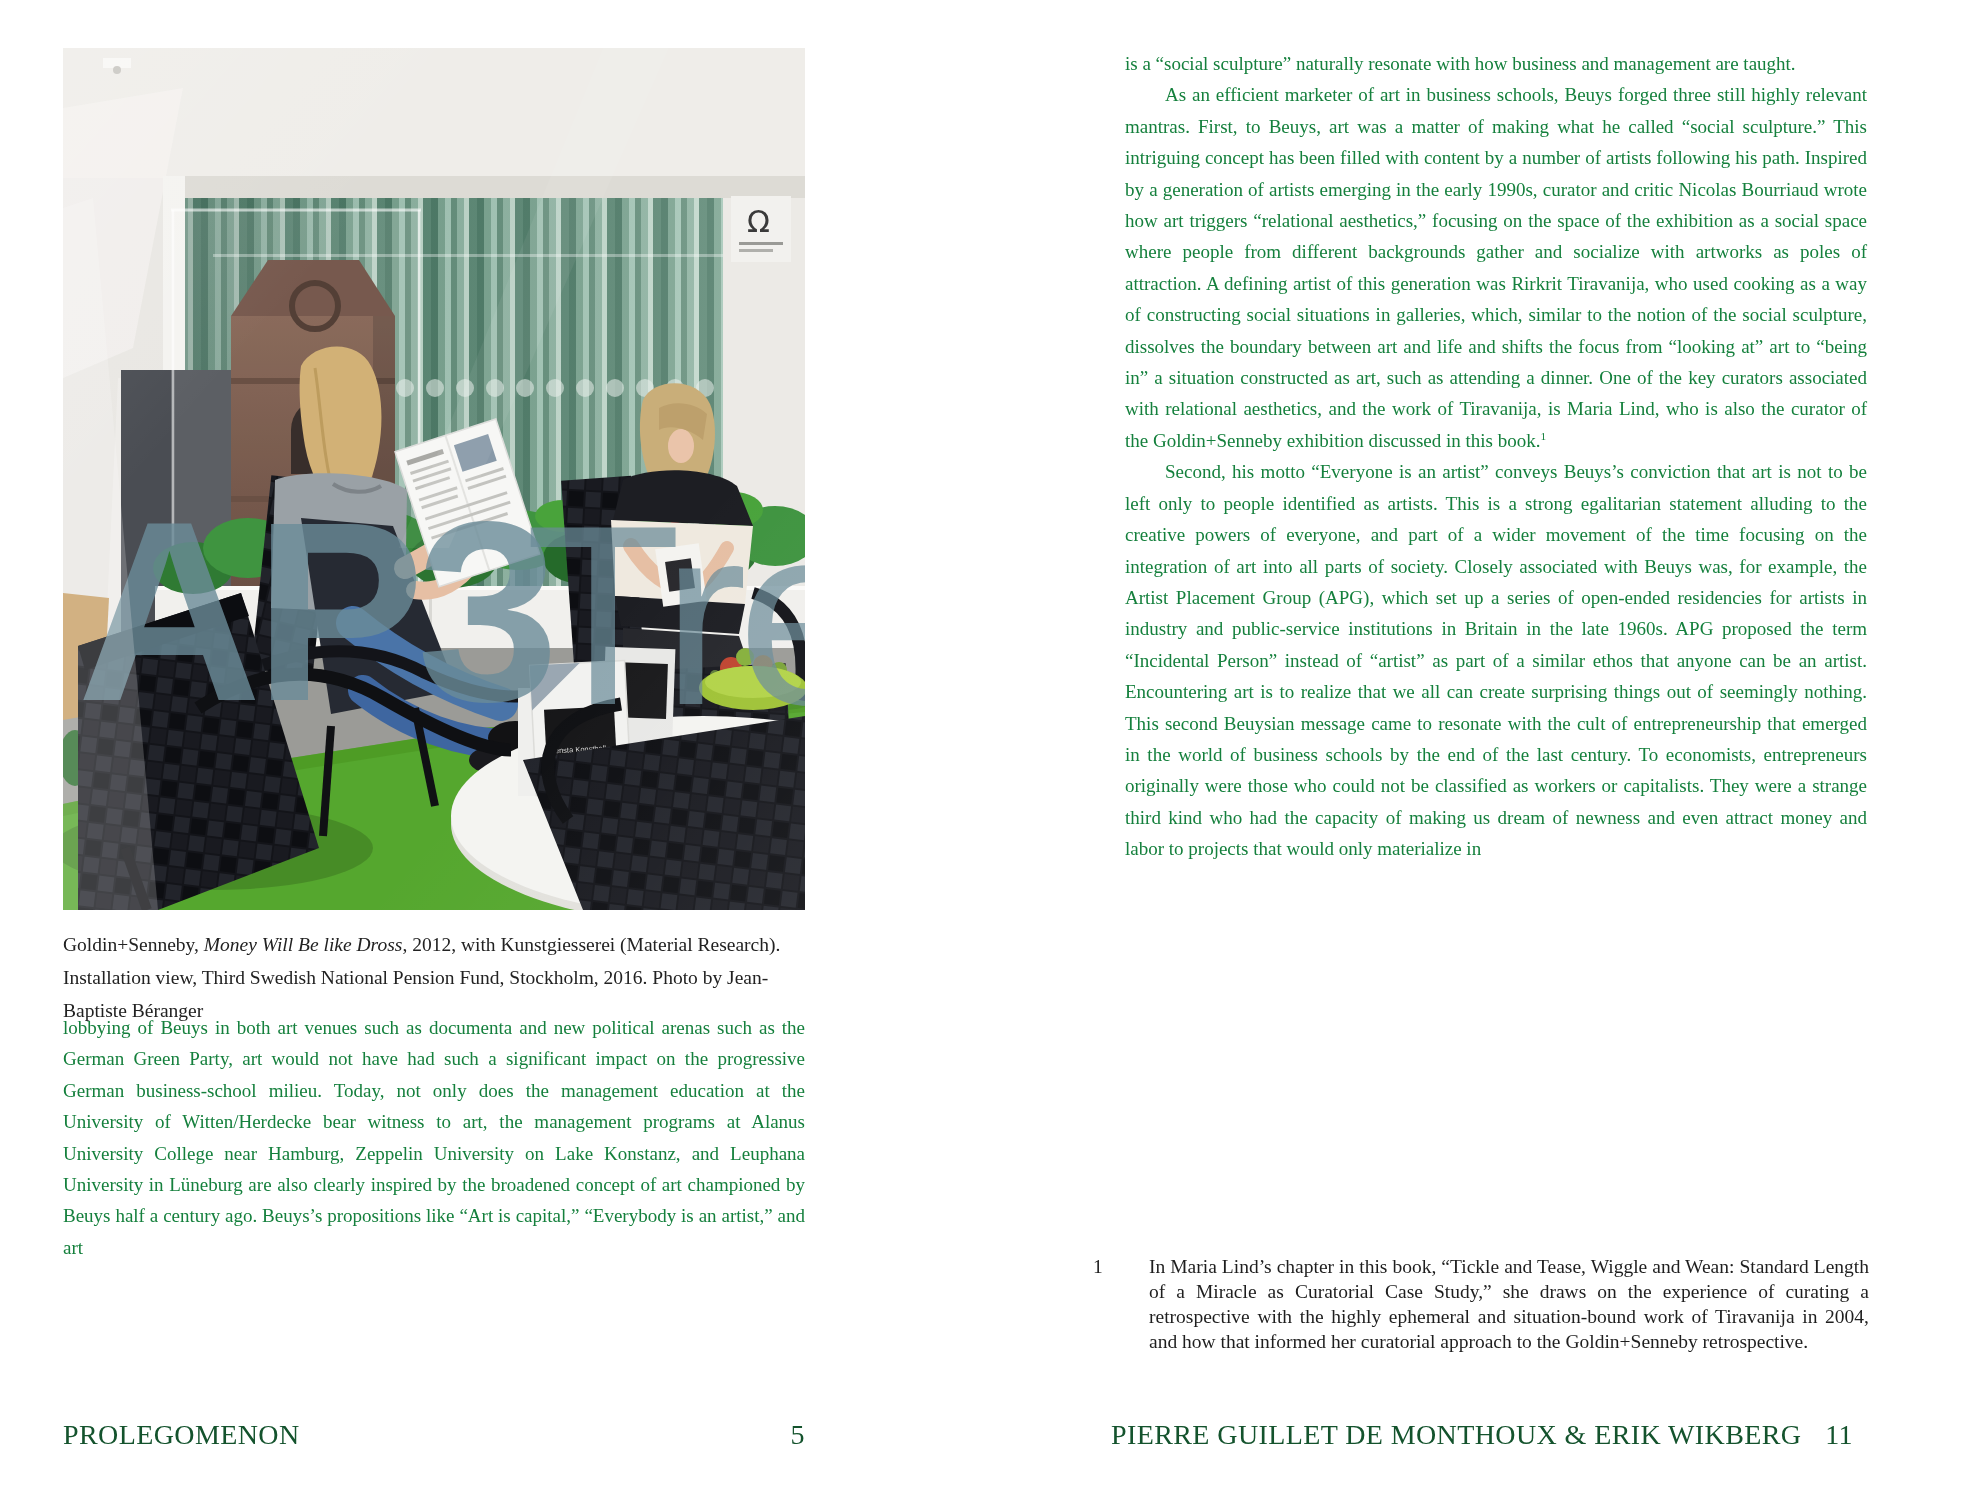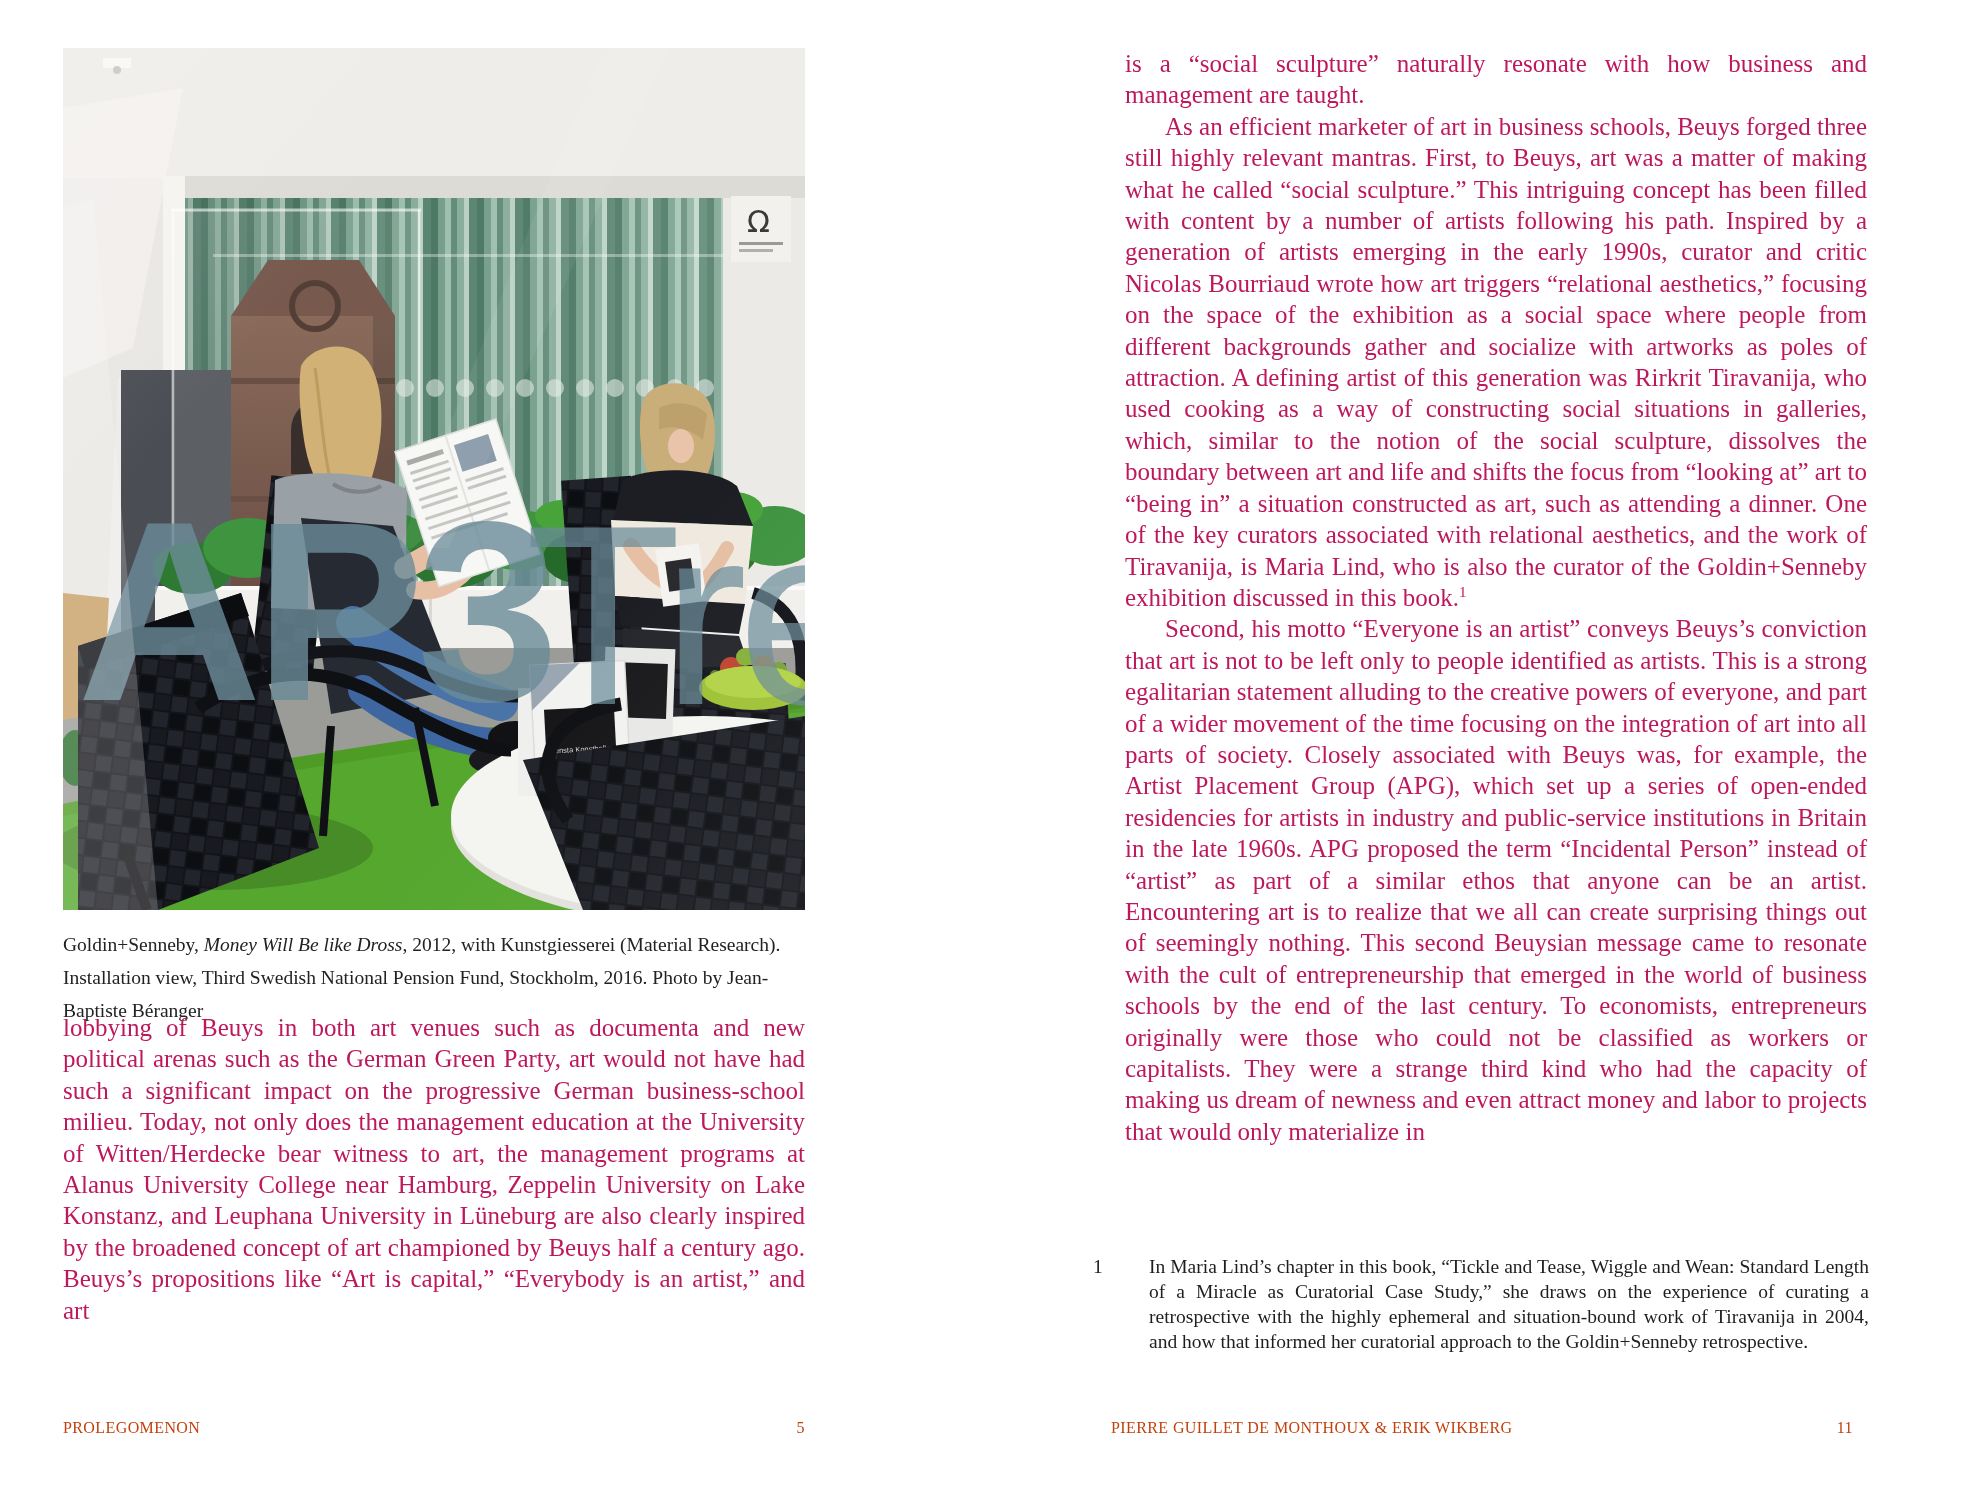--- a/index.html
+++ b/index.html
@@ -13,39 +13,39 @@
 
   figure.photo-fig{position:absolute;left:63px;top:48px;width:742px;margin:0;}
   .photo-frame{width:742px;height:862px;display:block;}
   figcaption{
     position:absolute;left:0;top:880px;width:742px;
     font-size:19.5px;line-height:33px;color:#222;
   }
   figcaption em{font-style:italic;}
 
   .body-text{
-    font-size:25px;line-height:31.4px;text-align:justify;color:#be185d;
+    font-size:19px;line-height:31.4px;text-align:justify;color:#15803d;
   }
   .body-text p{margin:0;}
   .body-text p.indent{text-indent:40px;}
   sup{font-size:0.6em;line-height:0;vertical-align:super;}
 
   .left-body{position:absolute;left:63px;top:1012px;width:742px;}
   .right-body{position:absolute;left:138px;top:48px;width:742px;}
 
   .footnote{
     position:absolute;left:106px;top:1254px;width:776px;
     display:flex;font-size:19.5px;line-height:25px;text-align:justify;color:#1e1e1e;
   }
   .fn-num{flex:none;width:32px;}
   .fn-text{flex:1;margin-left:24px;}
 
   .page-footer{
     position:absolute;top:1419px;display:flex;justify-content:space-between;
-    font-size:16px;letter-spacing:0.4px;color:#c2410c;
+    font-size:28px;letter-spacing:0.4px;color:#14532d;
   }
   .page-left .page-footer{left:63px;width:742px;}
   .page-right .page-footer{left:124px;width:742px;}
 </style>
 </head>
 <body>
 
 <section class="page page-left">
 
   <figure class="photo-fig">

